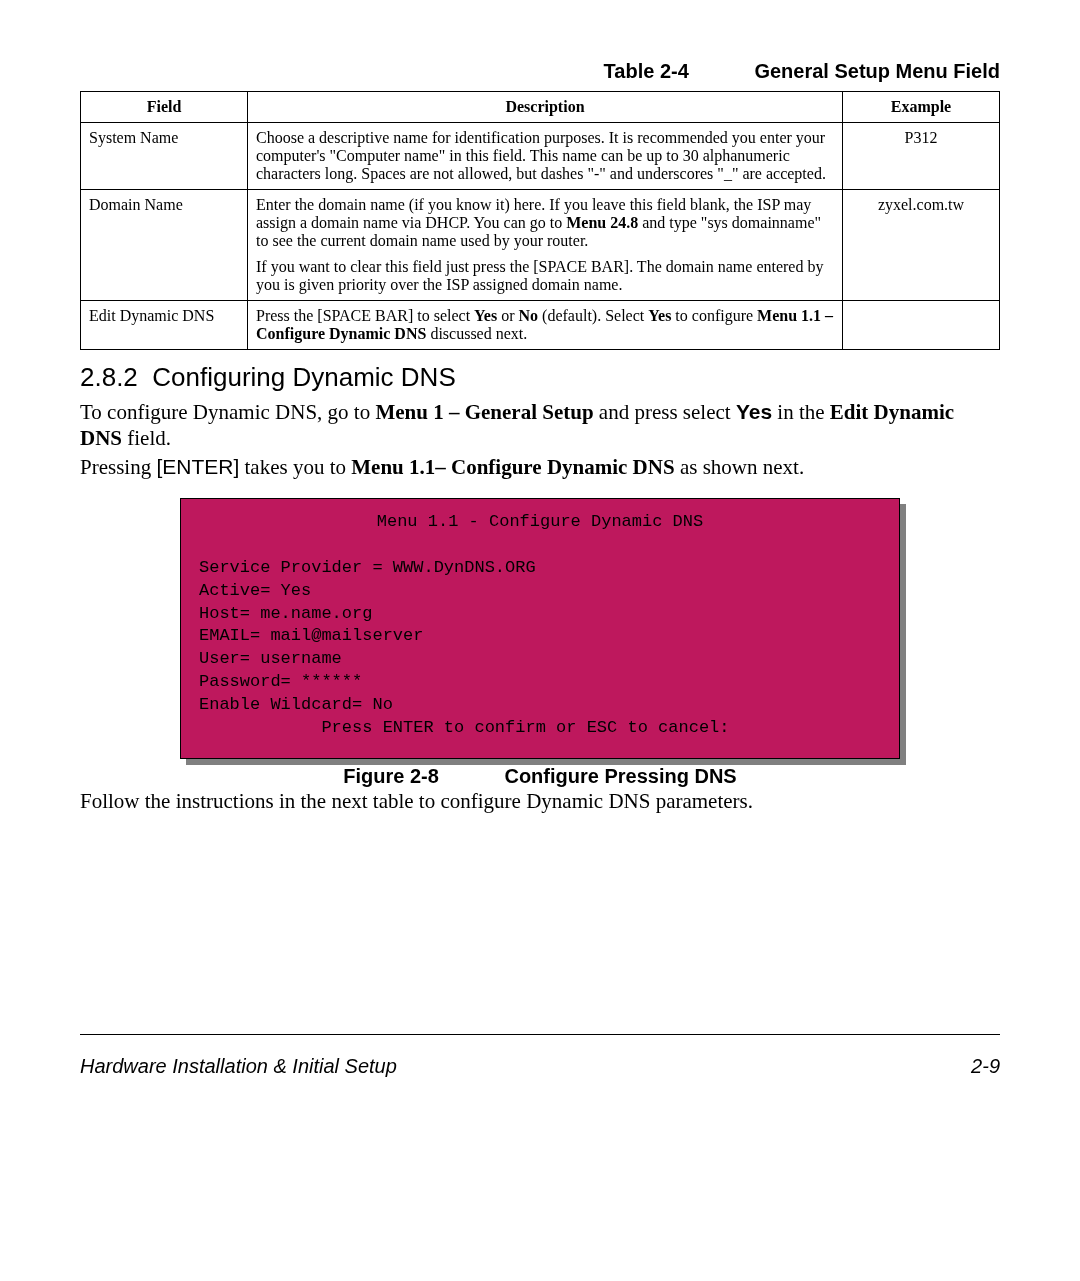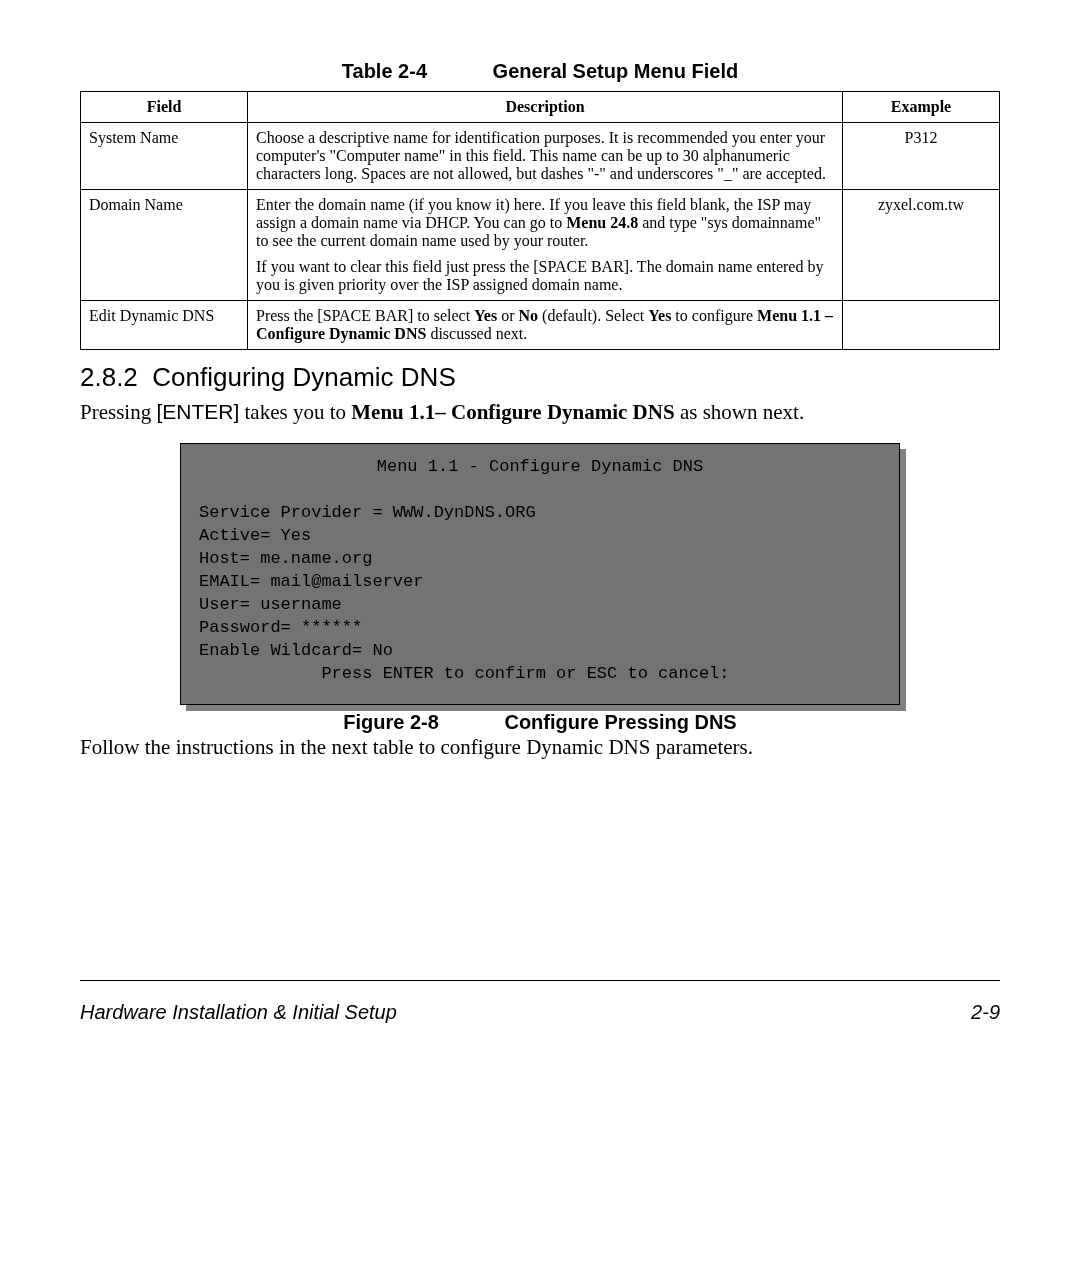--- a/index.html
+++ b/index.html
@@ -17,21 +17,21 @@
   .header-line {
     border-bottom: 1.5px solid #000;
     text-align: right;
     font-style: italic;
     font-family: Arial, Helvetica, sans-serif;
     font-size: 20px;
     padding-bottom: 4px;
     margin-bottom: 40px;
   }
   .table-caption {
-    text-align: center;
+    text-align: right;
     font-family: Arial, Helvetica, sans-serif;
     font-weight: bold;
     font-size: 20px;
     margin-bottom: 8px;
   }
   .table-caption .tnum {
     display: inline-block;
     margin-right: 60px;
   }
   table.fields {
@@ -77,21 +77,21 @@
     position: absolute;
     top: 6px;
     left: 6px;
     right: -6px;
     bottom: -6px;
     background: #808080;
   }
   .console {
     position: relative;
     border: 1.5px solid #000;
-    background: #737373;
+    background: #be185d;
     padding: 12px 18px 18px 18px;
     font-family: "Courier New", Courier, monospace;
     font-size: 17px;
     line-height: 1.35;
     white-space: pre;
   }
   .console-title { text-align: center; display: block; }
   .figure-caption {
     text-align: center;
     font-family: Arial, Helvetica, sans-serif;
@@ -157,20 +157,23 @@
         </td>
         <td class="example"></td>
       </tr>
     </tbody>
   </table>
 
   <div class="section-heading">
     <span>2.8.2</span>&nbsp;&nbsp;<span>Configuring Dynamic DNS</span>
   </div>
 
+  <p class="body-text">
+    <span>To configure Dynamic DNS, go to </span><b>Menu 1 – General Setup</b><span> and press select </span><b class="sans">Yes</b><span> in the </span><b>Edit Dynamic DNS</b><span> field.</span>
+  </p>
   <p class="body-text">
     <span>Pressing </span><span class="sans">[ENTER]</span><span> takes you to </span><b>Menu 1.1– Configure Dynamic DNS</b><span> as shown next.</span>
   </p>
 
   <div class="console-wrap">
     <div class="console-shadow"></div>
     <div class="console"><span class="console-title">Menu 1.1 - Configure Dynamic DNS</span>
 <span>Service Provider = WWW.DynDNS.ORG</span>
 <span>Active= Yes</span>
 <span>Host= me.name.org</span>

